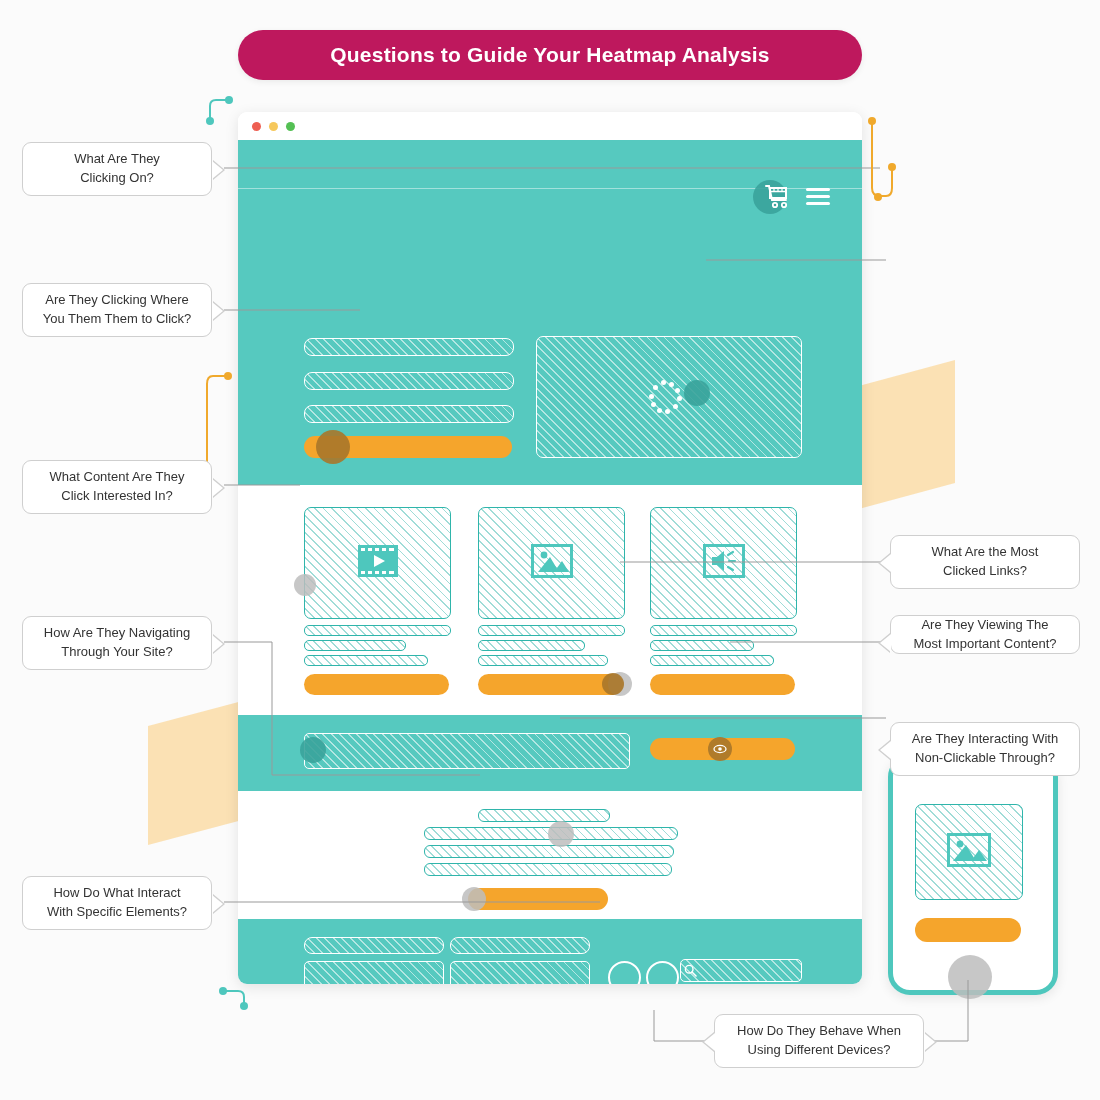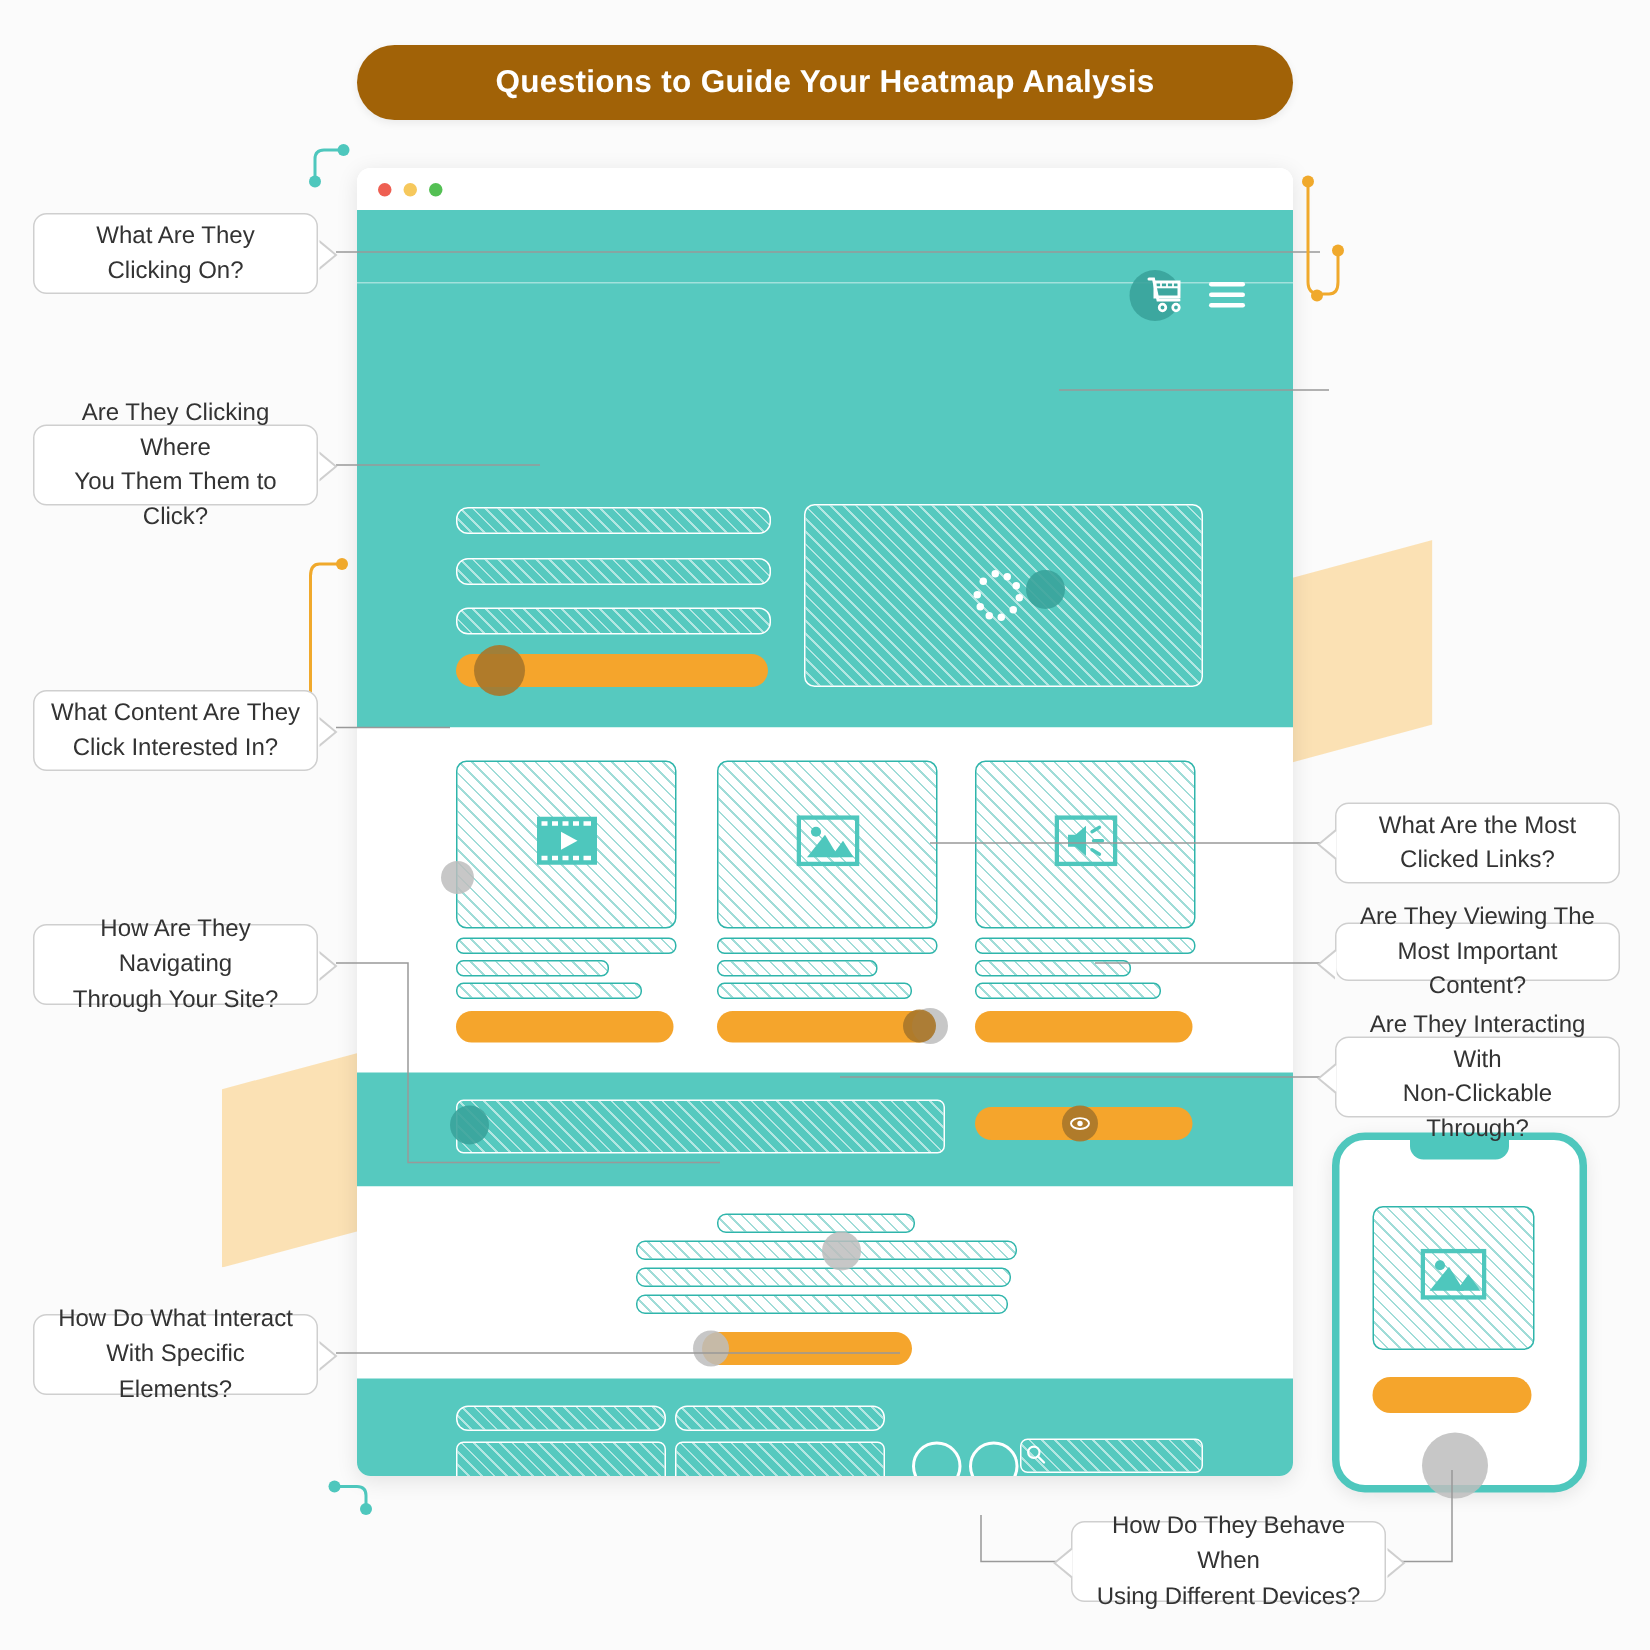--- a/index.html
+++ b/index.html
@@ -8,21 +8,21 @@
     background:#fbfbfb;
     font-family:"Liberation Sans","DejaVu Sans",sans-serif;
     position:relative;overflow:hidden;
   }
   #stage{position:absolute;left:0;top:0;width:1100px;height:1100px;}
   .abs{position:absolute;}
 
   
   #title-pill{
     left:238px;top:30px;width:624px;height:50px;
-    background:#a16207;border-radius:25px;
+    background:#be185d;border-radius:25px;
     display:flex;align-items:center;justify-content:center;
     box-shadow:0 2px 6px rgba(0,0,0,.07);
   }
   #title-pill span{
     color:#ffffff;font-size:21px;font-weight:bold;letter-spacing:.2px;
   }
 
   
   .beige{background:#fbdfb0;opacity:.95;}
   #beige-right{left:855px;top:360px;width:100px;height:150px;
@@ -117,21 +117,21 @@
   .blob{position:absolute;border-radius:50%;}
   .blob-grey{background:#bdbdbd;opacity:.85;}
   .blob-dark{background:#a9772a;opacity:.9;}
   .blob-teal{background:#3aa39b;opacity:.9;}
 
   
   .callout{
     position:absolute;background:#ffffff;
     border:1px solid #cfcfcf;border-radius:9px;
     display:flex;align-items:center;justify-content:center;
-    text-align:center;color:#333333;font-size:16px;line-height:1.45;
+    text-align:center;color:#333333;font-size:13px;line-height:1.45;
     padding:7px 9px;box-sizing:border-box;
   }
   .callout span{display:block;}
   
   .tail{position:absolute;width:0;height:0;}
   .tail-r{border-top:9px solid transparent;border-bottom:9px solid transparent;
           border-left:11px solid #ffffff;}
   .tail-r-b{border-top:10px solid transparent;border-bottom:10px solid transparent;
           border-left:12px solid #cfcfcf;}
   .tail-l{border-top:9px solid transparent;border-bottom:9px solid transparent;
@@ -432,21 +432,21 @@
 
   <div class="callout" style="left:890px;top:615px;width:190px;height:39px;">
     <div>
       <span>Are They Viewing The</span>
       <span>Most Important Content?</span>
     </div>
     <div class="tail tail-l-b" style="left:-13px;top:17px;"></div>
     <div class="tail tail-l" style="left:-11px;top:18px;"></div>
   </div>
 
-  <div class="callout" style="left:890px;top:691px;width:190px;height:54px;">
+  <div class="callout" style="left:890px;top:722px;width:190px;height:54px;">
     <div>
       <span>Are They Interacting With</span>
       <span>Non-Clickable Through?</span>
     </div>
     <div class="tail tail-l-b" style="left:-13px;top:17px;"></div>
     <div class="tail tail-l" style="left:-11px;top:18px;"></div>
   </div>
 
   <div class="callout" style="left:714px;top:1014px;width:210px;height:54px;">
     <div>

